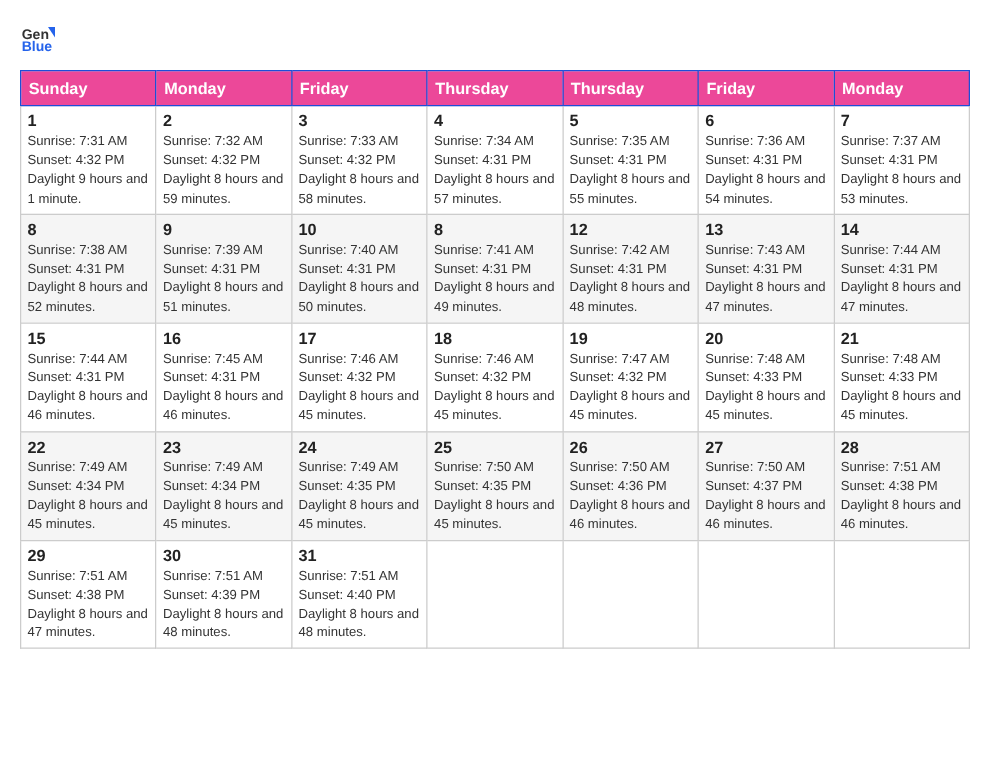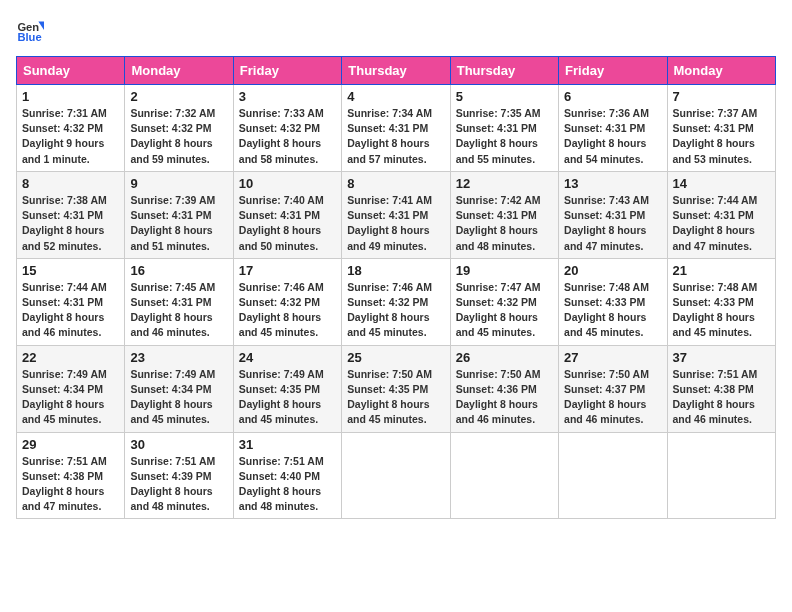--- a/index.html
+++ b/index.html
@@ -66,21 +66,20 @@
       font-size: 13px;
       font-weight: bold;
       color: #222;
       display: block;
       margin-bottom: 2px;
     }
     .day-info {
       color: #333;
       font-size: 10.5px;
       line-height: 1.45;
-      font-weight: bold;
     }
     .empty-cell {
       background: #fff !important;
     }
     .calendar-table tr:last-child td {
       height: 70px;
       border-radius: 27px;
     }
   </style>
 </head>
@@ -226,21 +225,21 @@
         </td>
         <td>
           <span class="day-number">26</span>
           <div class="day-info">Sunrise: 7:50 AM<br>Sunset: 4:36 PM<br>Daylight 8 hours and 46 minutes.</div>
         </td>
         <td>
           <span class="day-number">27</span>
           <div class="day-info">Sunrise: 7:50 AM<br>Sunset: 4:37 PM<br>Daylight 8 hours and 46 minutes.</div>
         </td>
         <td>
-          <span class="day-number">37</span>
+          <span class="day-number">28</span>
           <div class="day-info">Sunrise: 7:51 AM<br>Sunset: 4:38 PM<br>Daylight 8 hours and 46 minutes.</div>
         </td>
       </tr>
       <tr>
         <td>
           <span class="day-number">29</span>
           <div class="day-info">Sunrise: 7:51 AM<br>Sunset: 4:38 PM<br>Daylight 8 hours and 47 minutes.</div>
         </td>
         <td>
           <span class="day-number">30</span>

